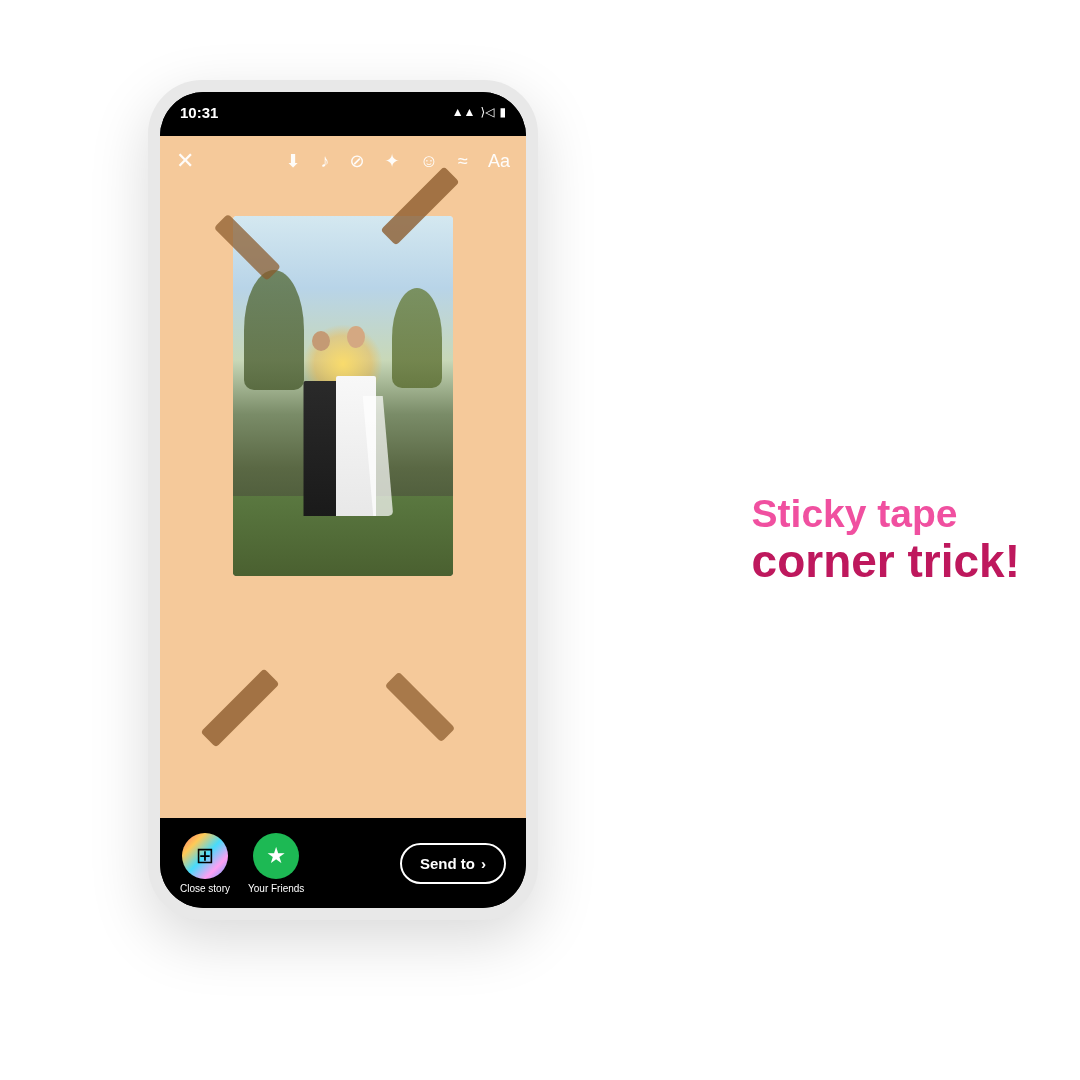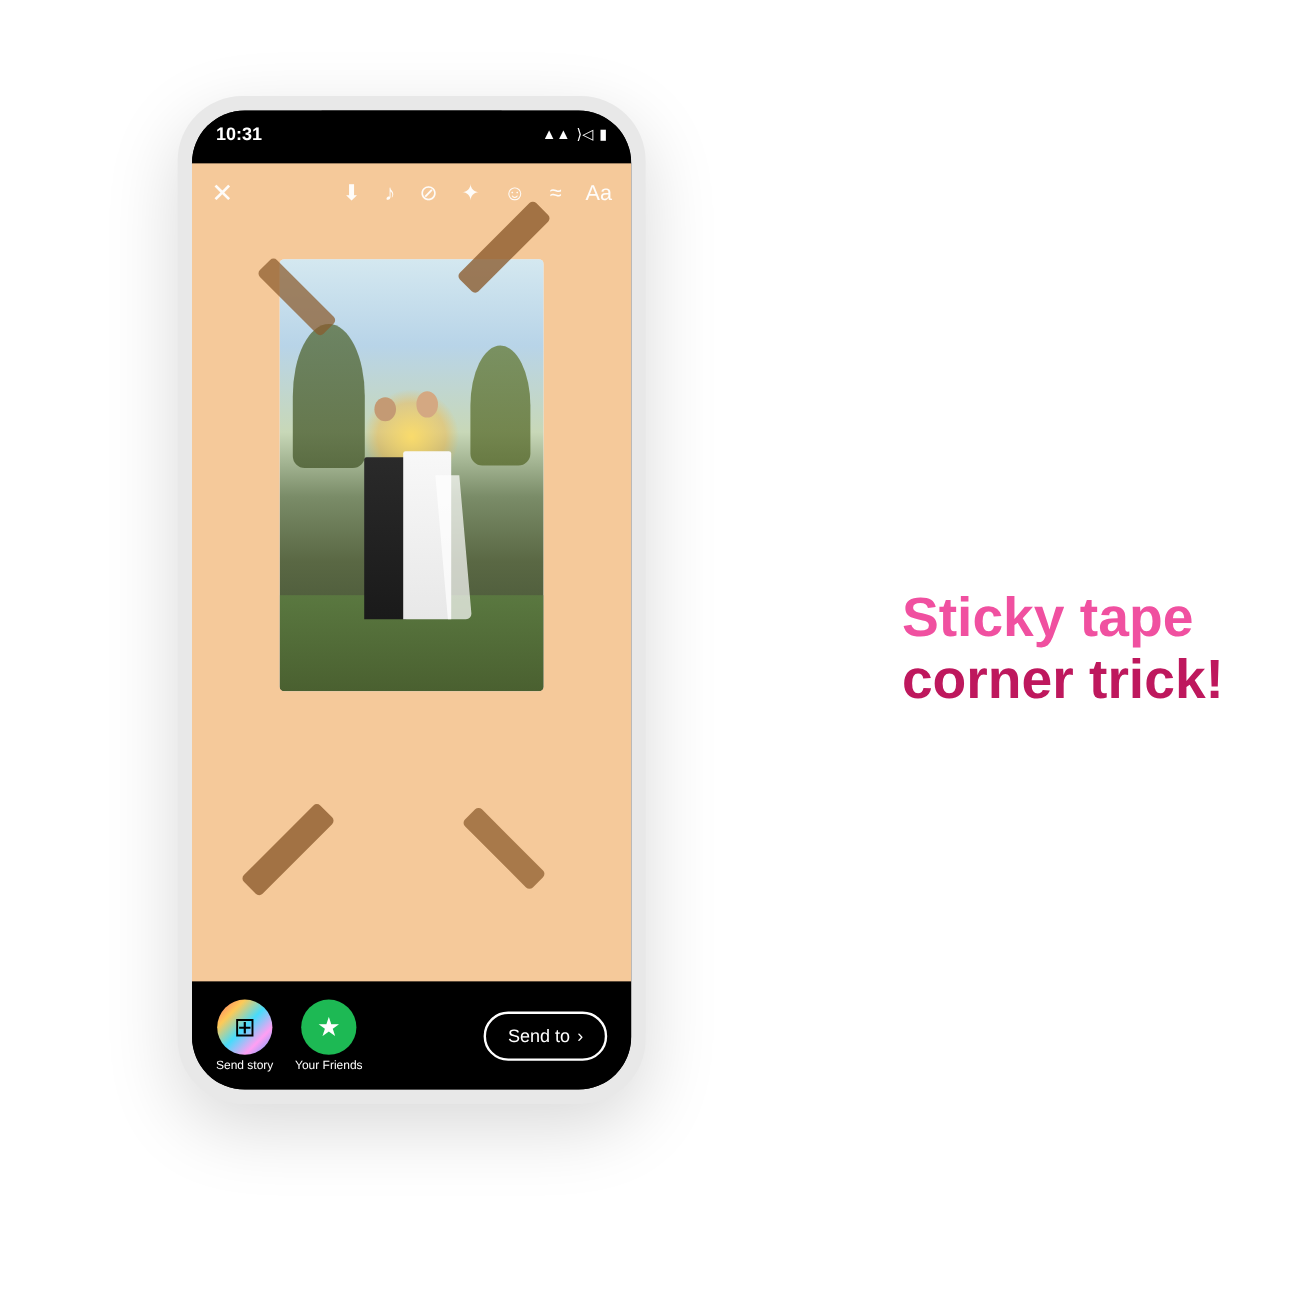--- a/index.html
+++ b/index.html
@@ -334,21 +334,21 @@
     }
 
     .send-to-btn {
       margin-left: auto;
       background: transparent;
       border: 2px solid white;
       color: white;
       padding: 10px 18px;
       border-radius: 25px;
       font-size: 15px;
-      font-weight: 400;
+      font-weight: 700;
       display: flex;
       align-items: center;
       gap: 6px;
       cursor: pointer;
     }
 
     .home-indicator {
       position: absolute;
       bottom: 8px;
       left: 50%;
@@ -362,21 +362,21 @@
     
     .text-content {
       position: absolute;
       right: 60px;
       top: 50%;
       transform: translateY(-50%);
       text-align: left;
     }
 
     .heading-pink {
-      font-size: 46px;
+      font-size: 39px;
       font-weight: 800;
       color: #f050a0;
       line-height: 1.1;
     }
 
     .heading-black {
       font-size: 46px;
       font-weight: 800;
       color: #be185d;
       line-height: 1.1;
@@ -461,21 +461,21 @@
           <rect x="220" y="560" width="80" height="20" rx="4" fill="rgba(139,90,43,0.72)" transform="rotate(45 260 570)"></rect>
         </svg>
 
       </div>
 
       <div class="bottom-bar">
         <div class="story-option">
           <div class="story-icon your-story-icon">
             <span style="font-size:22px;">⊞</span>
           </div>
-          <span class="story-label">Send story</span>
+          <span class="story-label">Close story</span>
         </div>
         <div class="story-option">
           <div class="story-icon close-friends-icon">
             <span style="color:white;font-size:22px;">★</span>
           </div>
           <span class="story-label">Your Friends</span>
         </div>
         <button class="send-to-btn">
           <span>Send to</span>
           <span>›</span>

